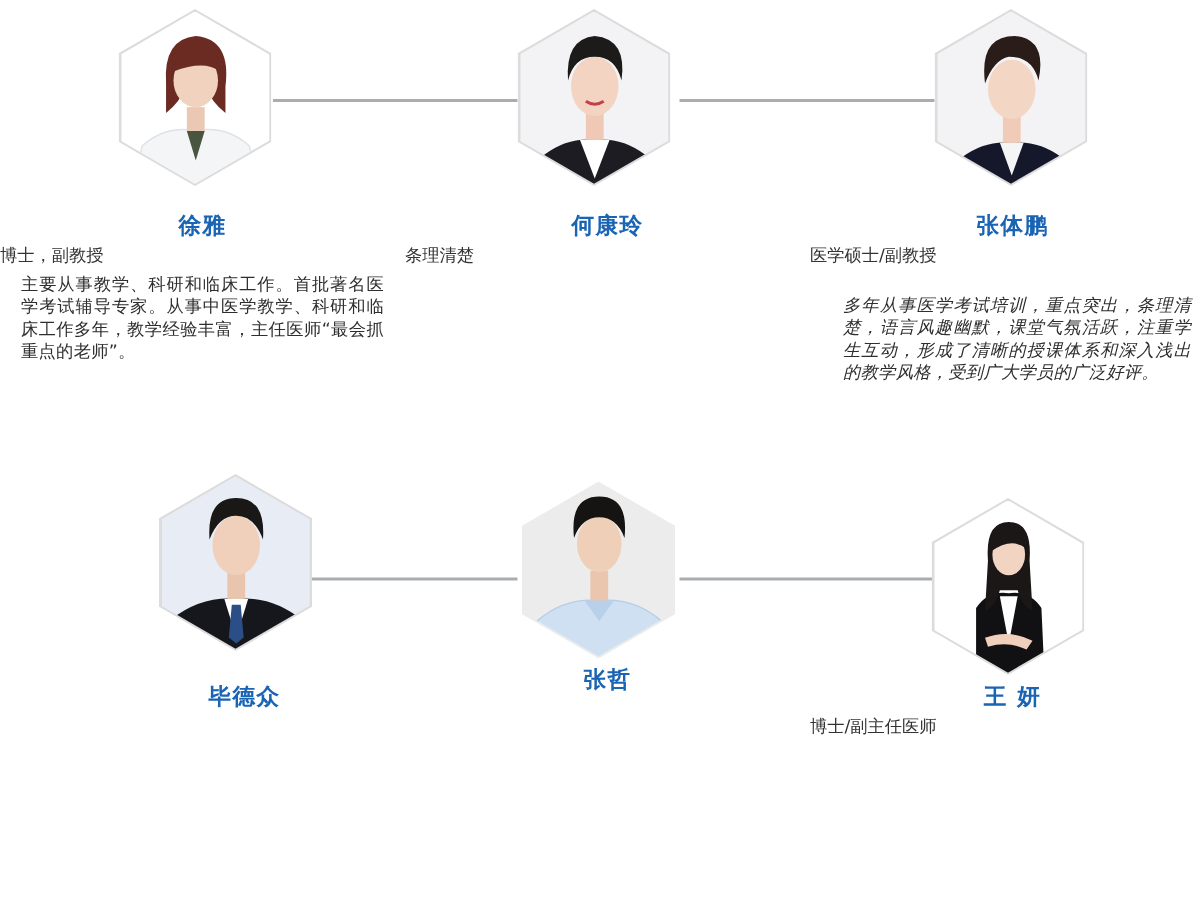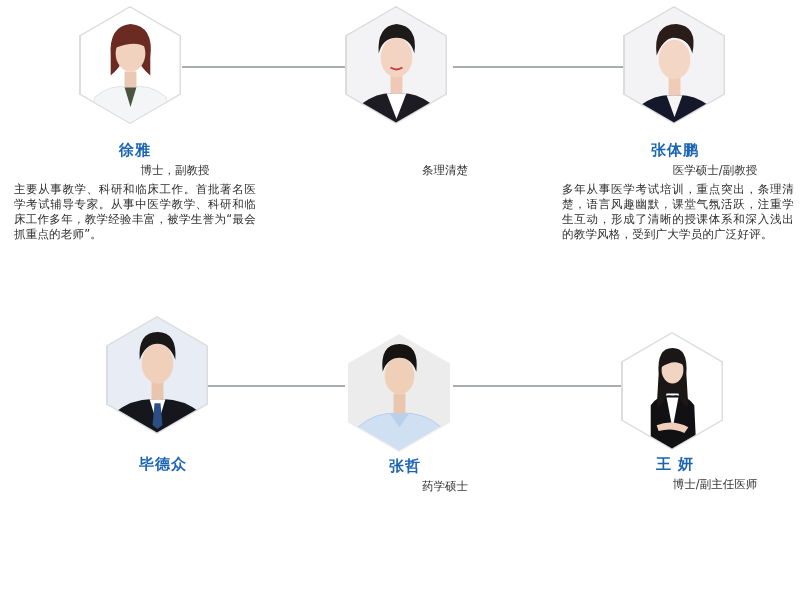--- a/index.html
+++ b/index.html
@@ -27,21 +27,21 @@
 
     
     .portrait { position: absolute; left: 0; top: 0; width: 100%; height: 100%; }
 
     .name {
       position: absolute; left: 0; width: 100%;
       text-align: center; color: #1a64b4; font-weight: bold; font-size: 15px; letter-spacing: 1px;
     }
     .title-line {
       position: absolute; left: 0; width: 100%;
-      text-align: center; color: #333; font-size: 11.5px; margin-left: 40px;
+      color: #333; font-size: 11.5px;
     }
     .bio {
       position: absolute; font-size: 11.5px; line-height: 15px; color: #2e2e2e;
       text-align: justify; letter-spacing: 0.2px;
     }
   </style>
 </head>
 <body>
 
 <div class="connector" style="left:182px; top:66px; width:163px;"></div>
@@ -59,56 +59,57 @@
         <path d="M44 80 L50 100 L56 80 Z" fill="#4a5540"></path>
         <rect x="44" y="64" width="12" height="16" fill="#eac8b3"></rect>
         <path d="M30 48 Q28 18 50 16 Q74 18 70 50 L70 68 Q60 60 58 52 L42 52 Q40 60 30 68 Z" fill="#6b2a22"></path>
         <ellipse cx="50" cy="46" rx="15" ry="18" fill="#f0d2bf"></ellipse>
         <path d="M35 40 Q40 22 54 24 Q66 28 66 40 Q56 32 35 40 Z" fill="#6b2a22"></path>
       </svg>
     </div>
   </div>
   <div class="name" style="top:141px;">徐雅</div>
   <div class="title-line" style="top:163px;">博士，副教授</div>
-  <div class="bio" style="left:14px; top:182px; width:242px;">主要从事教学、科研和临床工作。首批著名医学考试辅导专家。从事中医学教学、科研和临床工作多年，教学经验丰富，被学生誉为“最会抓重点的老师”。</div>
+  <div class="bio" style="left:14px; top:182px; width:242px;">主要从事教学、科研和临床工作。首批著名医学考试辅导专家。从事中医学教学、科研和临床工作多年，教学经验丰富，主任医师“最会抓重点的老师”。</div>
 </div>
 
 <div class="card" style="left:270px; top:0; height:250px;">
   <div class="hex-wrap" style="left:75px; top:6px;">
     <div class="hex-outline"></div>
     <div class="hex-inner">
       <svg class="portrait" viewBox="0 0 100 116">
         <path d="M10 116 L16 96 Q32 84 50 86 Q68 84 84 96 L90 116 Z" fill="#1c1c22"></path>
         <path d="M40 86 L50 112 L60 86 Z" fill="#ffffff"></path>
         <rect x="44" y="68" width="12" height="18" fill="#efc9b6"></rect>
         <ellipse cx="50" cy="50" rx="16" ry="20" fill="#f3d3c2"></ellipse>
         <path d="M32 46 Q30 18 50 16 Q72 18 68 46 Q64 30 50 30 Q36 30 32 46 Z" fill="#1d1a1a"></path>
         <path d="M44 60 Q50 64 56 60" stroke="#c2404a" stroke-width="2" fill="none"></path>
       </svg>
     </div>
   </div>
+  <div class="name" style="top:141px;">何康玲</div>
   <div class="title-line" style="top:163px;">条理清楚</div>
 </div>
 
 <div class="card" style="left:540px; top:0; height:260px;">
   <div class="hex-wrap" style="left:83px; top:6px;">
     <div class="hex-outline"></div>
     <div class="hex-inner">
       <svg class="portrait" viewBox="0 0 100 116">
         <path d="M10 116 L16 98 Q32 86 50 88 Q68 86 84 98 L90 116 Z" fill="#14182a"></path>
         <path d="M42 88 L50 110 L58 88 Z" fill="#f5f5f5"></path>
         <rect x="44" y="70" width="12" height="18" fill="#efcbb8"></rect>
         <ellipse cx="50" cy="52" rx="16" ry="20" fill="#f4d6c4"></ellipse>
         <path d="M32 48 Q28 16 52 16 Q74 18 68 46 Q64 30 48 30 Q38 32 32 48 Z" fill="#2a1c18"></path>
       </svg>
     </div>
   </div>
   <div class="name" style="top:141px;">张体鹏</div>
   <div class="title-line" style="top:163px;">医学硕士/副教授</div>
-  <div class="bio" style="left:22px; top:182px; width:232px;">多年从事医学考试培训，重点突出，条理清楚，语言风趣幽默，课堂气氛活跃，注重学生互动，形成了清晰的授课体系和深入浅出的教学风格，受到广大学员的广泛好评。</div>
+  <div class="bio" style="left:22px; top:196px; width:232px;font-style:italic;">多年从事医学考试培训，重点突出，条理清楚，语言风趣幽默，课堂气氛活跃，注重学生互动，形成了清晰的授课体系和深入浅出的教学风格，受到广大学员的广泛好评。</div>
 </div>
 
 <div class="card" style="left:0; top:310px; height:299px;margin-left:28px;">
   <div class="hex-wrap" style="left:78px; top:6px;">
     <div class="hex-outline"></div>
     <div class="hex-inner bg-blue">
       <svg class="portrait" viewBox="0 0 100 116">
         <path d="M2 116 L6 96 Q26 80 50 82 Q74 80 94 96 L98 116 Z" fill="#15171c"></path>
         <path d="M42 82 L50 108 L58 82 Z" fill="#ffffff"></path>
         <path d="M47 86 L53 86 L55 108 L50 112 L45 108 Z" fill="#2c4e86"></path>
@@ -116,35 +117,34 @@
         <ellipse cx="50" cy="46" rx="16" ry="20" fill="#f1d0bb"></ellipse>
         <path d="M32 42 Q30 14 50 14 Q70 14 68 42 Q62 26 50 26 Q38 26 32 42 Z" fill="#1a1816"></path>
       </svg>
     </div>
   </div>
 
   <div class="name" style="top:145px;">毕德众</div>
   <div class="title-line" style="top:167px;"></div>
 </div>
 
-<div class="card" style="left:270px; top:312px; height:250px;">
+<div class="card" style="left:270px; top:299px; height:250px;">
   <div class="hex-wrap" style="left:78px; top:22px;">
     <div class="hex-outline" style="background:#ececec;"></div>
     <div class="hex-inner bg-grey">
       <svg class="portrait" viewBox="0 0 100 116">
         <path d="M4 116 L8 92 Q26 76 50 78 Q74 76 92 92 L96 116 Z" fill="#cfe0f3" stroke="#b7cde6"></path>
         <path d="M40 78 L50 92 L60 78 Z" fill="#b9d0ea"></path>
         <rect x="44" y="58" width="12" height="20" fill="#eac6ae"></rect>
         <ellipse cx="50" cy="40" rx="15" ry="19" fill="#f0cfb9"></ellipse>
         <path d="M33 36 Q30 8 50 8 Q70 8 67 36 Q62 22 50 22 Q38 22 33 36 Z" fill="#161412"></path>
       </svg>
     </div>
   </div>
   <div class="name" style="top:145px;">张哲</div>
-  <div class="title-line" style="top:167px;">药学硕士</div>
 </div>
 
 <div class="card" style="left:540px; top:310px; height:260px;">
   <div class="hex-wrap" style="left:81px; top:22px;">
     <div class="hex-outline"></div>
     <div class="hex-inner bg-white">
       <svg class="portrait" viewBox="0 0 100 116">
         <path d="M28 116 L28 72 Q36 60 50 62 Q64 60 72 72 L74 116 Z" fill="#111114"></path>
         <path d="M44 64 L50 96 L56 64 Z" fill="#ffffff"></path>
         <path d="M36 40 Q34 14 50 14 Q66 14 64 40 L66 74 Q58 70 56 60 L44 60 Q42 70 34 74 Z" fill="#1b1716"></path>

